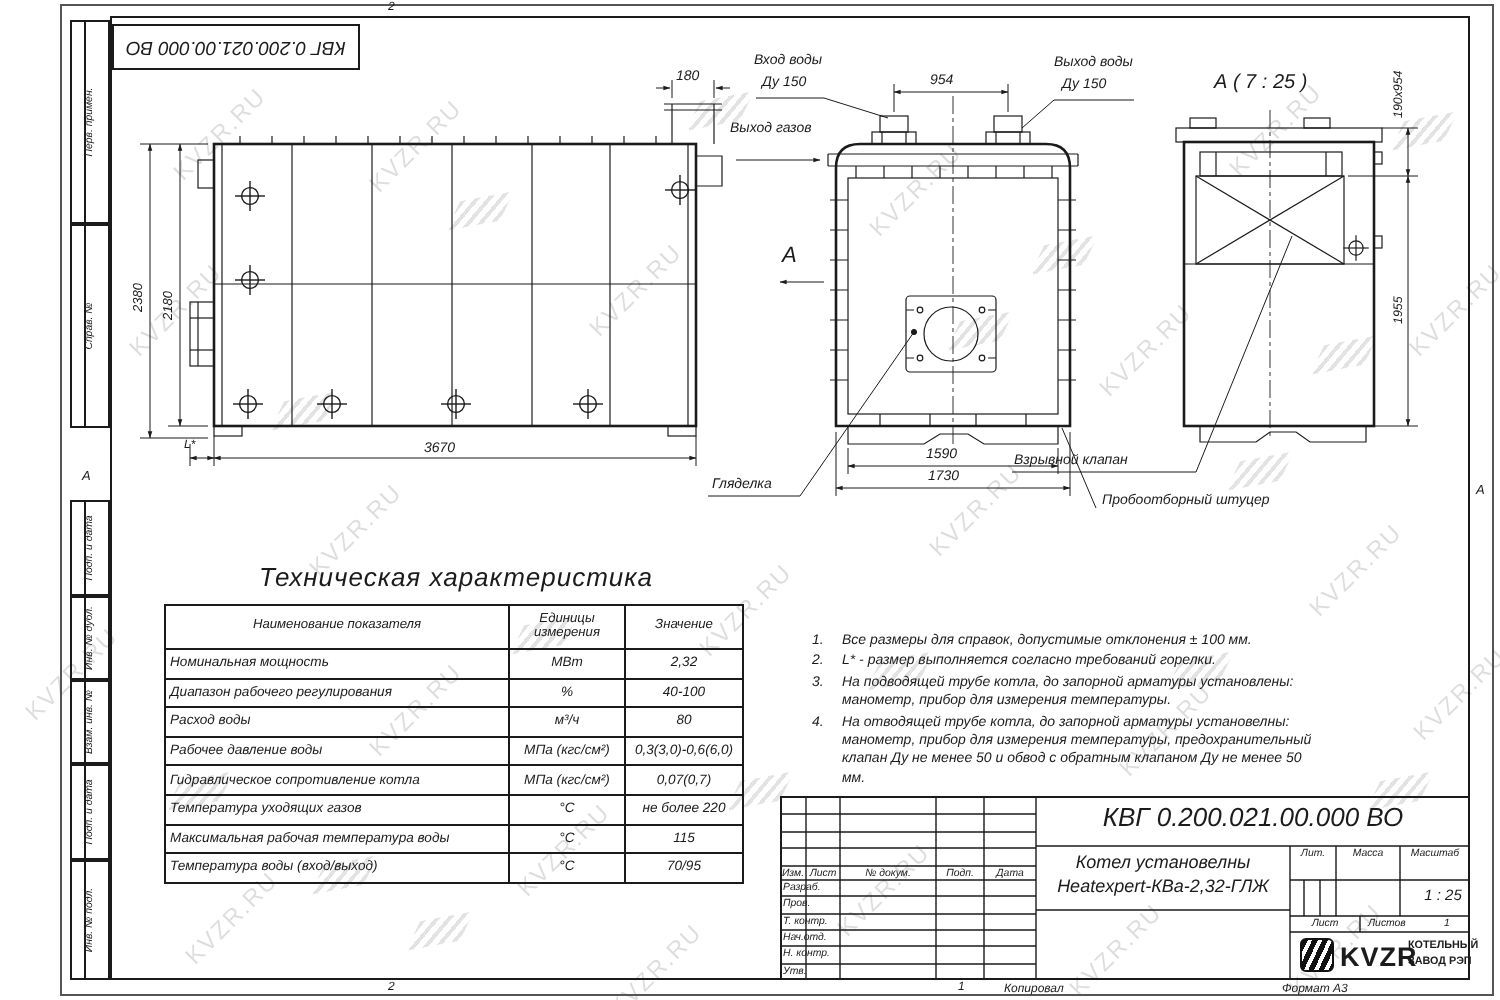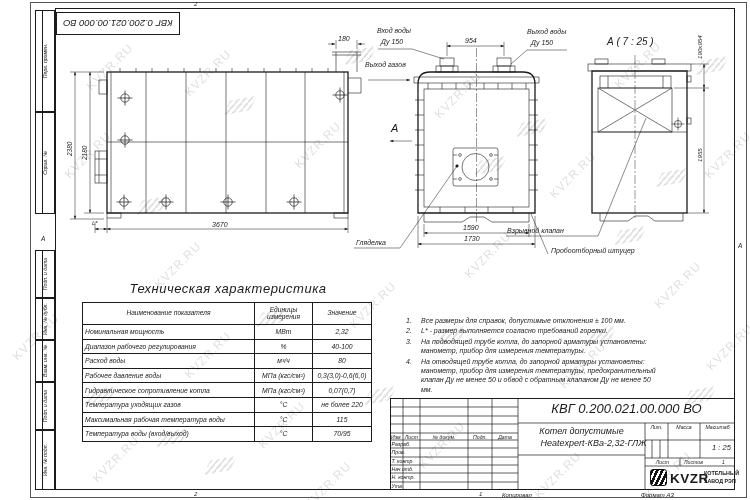--- a/index.html
+++ b/index.html
@@ -362,22 +362,22 @@
     </div>
   <div class="note">
       <span class="n">4.</span>
       <span class="t">На отводящей трубе котла, до запорной арматуры установелны: манометр, прибор для измерения температуры, предохранительный клапан Ду не менее 50 и обвод с обратным клапаном Ду не менее 50 мм.</span>
     </div>
 </div>
 
 <div class="tbox"></div>
 
 <div class="tb ctr" style="left:520px;top:402px;width:213px;font-size:13px">КВГ 0.200.021.00.000 ВО</div>
-<div class="tb ctr" style="left:520px;top:427px;width:123px;font-size:9px">Котел допустимые</div>
-<div class="tb ctr" style="left:532px;top:439px;width:123px;font-size:9px">Heatexpert-КВа-2,32-ГЛЖ</div>
+<div class="tb ctr" style="left:520px;top:427px;width:123px;font-size:9px">Котел установелны</div>
+<div class="tb ctr" style="left:520px;top:439px;width:123px;font-size:9px">Heatexpert-КВа-2,32-ГЛЖ</div>
 
 <div class="tb ctr" style="left:390px;top:434.5px;width:13px;font-size:5.2px">Изм.</div>
 <div class="tb ctr" style="left:403px;top:434.5px;width:17px;font-size:5.2px">Лист</div>
 <div class="tb ctr" style="left:420px;top:434.5px;width:48px;font-size:5.2px">№ докум.</div>
 <div class="tb ctr" style="left:468px;top:434.5px;width:24px;font-size:5.2px">Подп.</div>
 <div class="tb ctr" style="left:492px;top:434.5px;width:26px;font-size:5.2px">Дата</div>
 
 <div class="tb" style="left:391.5px;top:442px;font-size:5.2px">Разраб.</div>
 <div class="tb" style="left:391.5px;top:450px;font-size:5.2px">Пров.</div>
 <div class="tb" style="left:391.5px;top:458.5px;font-size:5.2px">Т. контр.</div>

